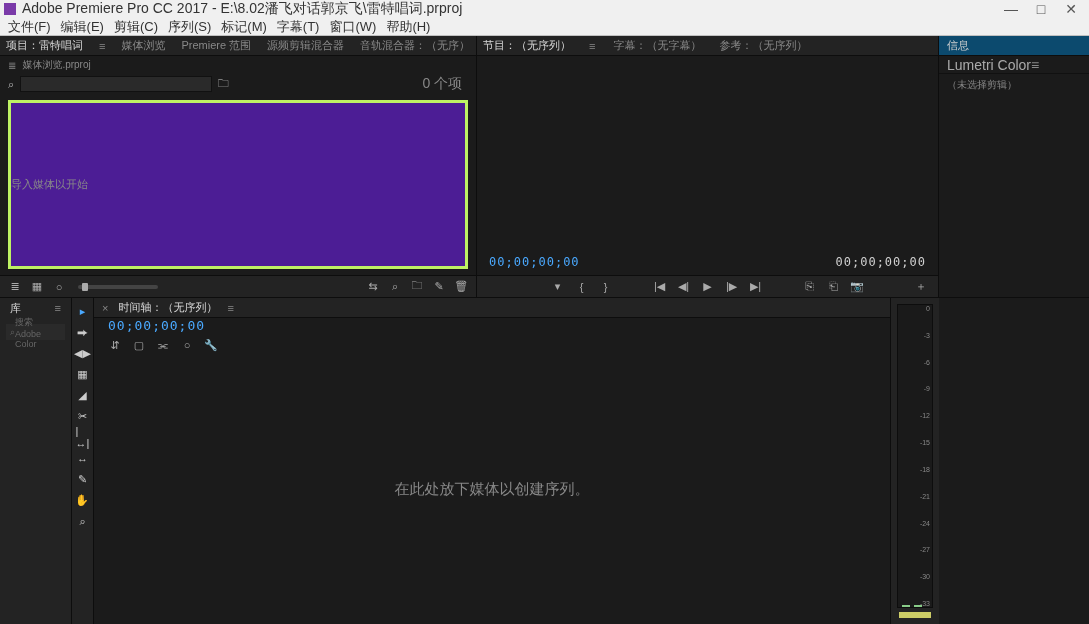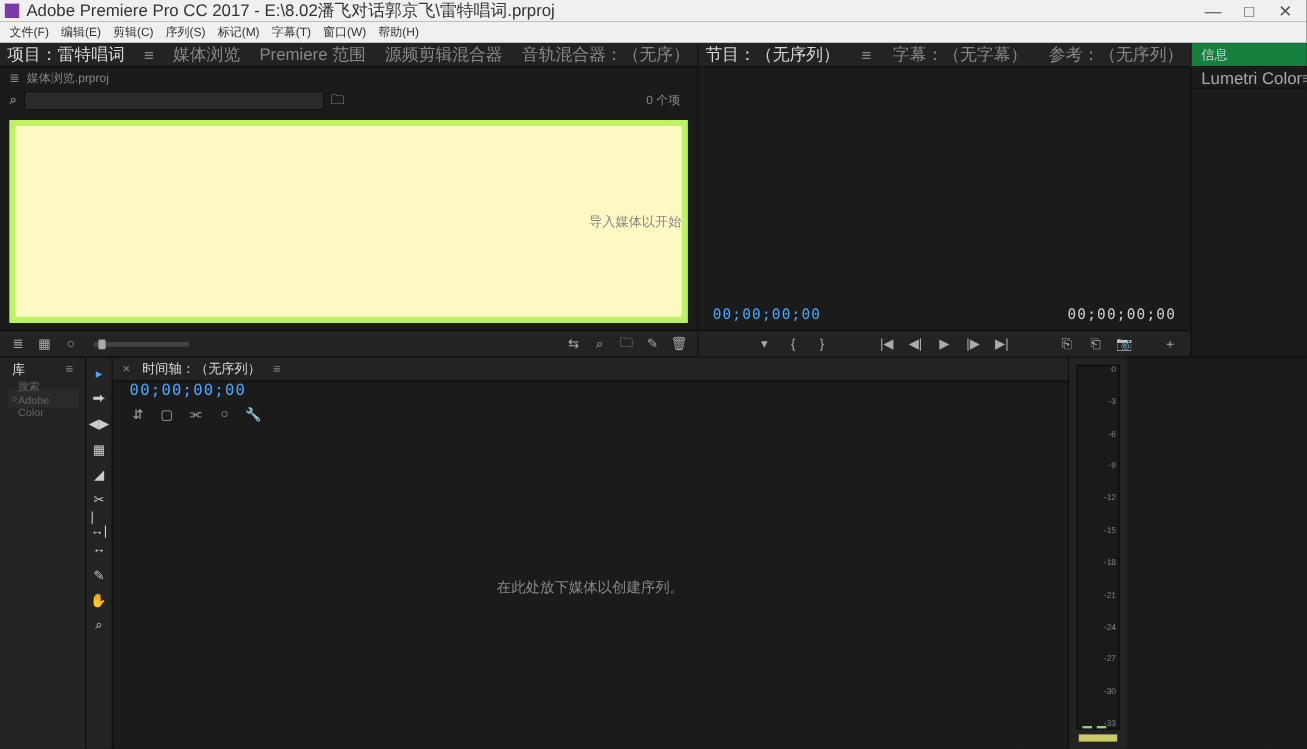--- a/index.html
+++ b/index.html
@@ -2,65 +2,65 @@
 <html><head>
 <meta charset="utf-8">
 <style>
 * { margin: 0; padding: 0; box-sizing: border-box; user-select: none; }
 body { font-family: "Microsoft YaHei", Arial, sans-serif; font-size: 11px; color: #b8b8b8; background: #1b1b1b; width: 1089px; height: 624px; overflow: hidden; }
 .titlebar { height: 18px; background: #f0f0f0; display: flex; align-items: center; padding: 0 4px; color: #333; font-size: 14px; }
 .titlebar .icon { width: 12px; height: 12px; background: #7a3aa8; margin-right: 6px; }
 .titlebar .title { flex: 1; }
 .winbtns { display: flex; gap: 18px; margin-right: 8px; }
 .winbtn { width: 12px; height: 12px; display: flex; align-items: center; justify-content: center; color: #555; cursor: pointer; }
-.menubar { height: 18px; background: #f0f0f0; display: flex; align-items: center; padding: 0 4px; font-size: 10px; color: #333; gap: 2px; border-bottom: 1px solid #c0c0c0; }
+.menubar { height: 18px; background: #f0f0f0; display: flex; align-items: center; padding: 0 4px; font-size: 13px; color: #333; gap: 2px; border-bottom: 1px solid #c0c0c0; }
 .menubar .mi { padding: 0 4px; cursor: pointer; }
 .workspace { background: #1b1b1b; height: calc(624px - 36px); display: flex; flex-direction: column; }
 .top { flex: 0 0 261px; display: flex; }
 .projectpane { flex: 0 0 362px; border-right: 1px solid #0d0d0d; display: flex; flex-direction: column; }
 .programpane { flex: 1; border-right: 1px solid #0d0d0d; display: flex; flex-direction: column; }
 .sidepanel { flex: 0 0 150px; display: flex; flex-direction: column; }
-.tabbar { height: 20px; display: flex; align-items: center; font-size: 14px; padding: 0 6px; gap: 16px; background: #232323; border-bottom: 1px solid #0d0d0d; }
+.tabbar { height: 20px; display: flex; align-items: center; font-size: 11px; padding: 0 6px; gap: 16px; background: #232323; border-bottom: 1px solid #0d0d0d; }
 .tab { color: #888; white-space: nowrap; cursor: pointer; }
 .tab.active { color: #d8d8d8; }
 .panelmenu { color: #888; font-weight: bold; cursor: pointer; }
 .crumb { height: 18px; display: flex; align-items: center; padding: 0 8px; font-size: 10px; color: #888; gap: 6px; }
 .searchrow { height: 20px; display: flex; align-items: center; padding: 0 8px; gap: 6px; }
 .searchinput { flex: 1; background: #2a2a2a; border: 1px solid #111; height: 16px; color: #ccc; font-size: 10px; padding: 0 4px; }
 .folder-ico { color: #ccc; }
-.itemcount { color: #888; font-size: 10px; margin-right: 6px; }
-.mediadrop { flex: 1; margin: 6px 8px; background: #fef9c3; border: 5px solid #bef264; display: flex; align-items: center; justify-content: flex-end; color: #888; font-size: 11px; }
+.itemcount { color: #888; font-size: 14px; margin-right: 6px; }
+.mediadrop { flex: 1; margin: 6px 8px; background: #4c1d95; border: 3px solid #bef264; display: flex; align-items: center; justify-content: flex-start; color: #888; font-size: 11px; }
 .projectfooter { height: 22px; display: flex; align-items: center; padding: 0 8px; gap: 8px; background: #232323; border-top: 1px solid #0d0d0d; }
 .fbtn { width: 14px; height: 14px; display: flex; align-items: center; justify-content: center; color: #aaa; cursor: pointer; }
 .slider { flex: 0 0 80px; height: 4px; background: #444; border-radius: 2px; margin-left: 4px; }
 .slider .knob { width: 6px; height: 8px; background: #aaa; border-radius: 1px; position: relative; left: 4px; top: -2px; }
 .spacer { flex: 1; }
-.programtabs { height: 20px; display: flex; align-items: center; padding: 0 6px; gap: 18px; font-size: 14px; background: #232323; border-bottom: 1px solid #0d0d0d; }
+.programtabs { height: 20px; display: flex; align-items: center; padding: 0 6px; gap: 18px; font-size: 11px; background: #232323; border-bottom: 1px solid #0d0d0d; }
 .monitor { flex: 1; background: #1b1b1b; position: relative; }
 .tc-left { position: absolute; left: 12px; bottom: 6px; color: #4aa9ff; font-size: 12px; font-family: monospace; letter-spacing: 1px; }
 .tc-right { position: absolute; right: 12px; bottom: 6px; color: #d0d0d0; font-size: 12px; font-family: monospace; letter-spacing: 1px; }
 .transport { height: 22px; display: flex; align-items: center; justify-content: center; gap: 10px; background: #232323; border-top: 1px solid #0d0d0d; position: relative; }
 .tbtn { width: 14px; height: 14px; display: flex; align-items: center; justify-content: center; color: #aaa; }
 .transport .plus { position: absolute; right: 10px; }
-.sidetitle { height: 20px; display: flex; align-items: center; padding: 0 8px; font-size: 11px; color: #d0d0d0; background: #15803d; border-bottom: 1px solid #0d0d0d; }
+.sidetitle { height: 20px; display: flex; align-items: center; padding: 0 8px; font-size: 11px; color: #d0d0d0; background: #0c4a6e; border-bottom: 1px solid #0d0d0d; }
 .siderow { height: 18px; display: flex; align-items: center; justify-content: flex-start; padding: 0 8px; font-size: 14px; color: #aaa; border-bottom: 1px solid #111; }
 .sidemsg { padding: 4px 8px; font-size: 10px; color: #888; }
 .bottom { flex: 1; display: flex; border-top: 1px solid #0d0d0d; }
 .libpane { flex: 0 0 72px; border-right: 1px solid #0d0d0d; background: #232323; display:flex; flex-direction:column; }
 .libhdr { height: 20px; display:flex; align-items:center; padding:0 10px; gap:8px; font-size:11px; color:#d0d0d0; }
 .libhdr .panelmenu { margin-left:auto; }
 .libsearch { margin:6px; background:#2a2a2a; height:16px; display:flex; align-items:center; padding:0 4px; color:#666; font-size:9px; }
 .toolcol { flex: 0 0 22px; background: #232323; border-right: 1px solid #0d0d0d; display: flex; flex-direction: column; align-items: center; padding-top: 6px; gap: 7px; }
 .tool { width: 14px; height: 14px; display: flex; align-items: center; justify-content: center; color: #ccc; cursor: pointer; }
 .tool.sel { color: #4aa9ff; }
 .timeline { flex: 1; display: flex; flex-direction: column; border-right: 1px solid #0d0d0d; }
 .tl-head { height: 20px; display:flex; align-items:center; gap:10px; padding:0 8px; font-size:11px; color:#888; background:#232323; border-bottom:1px solid #0d0d0d; }
 .tl-tc { height: 18px; padding: 0 14px; color:#4aa9ff; font-family:monospace; font-size:13px; letter-spacing:1px; }
 .tl-btns { height: 18px; display:flex; align-items:center; padding:0 14px; gap:10px; color:#888; }
-.tl-drop { flex:1; display:flex; align-items:center; justify-content:center; color:#888; font-size:12px; }
+.tl-drop { flex:1; display:flex; align-items:center; justify-content:center; color:#888; font-size:15px; }
 .meters { flex:0 0 48px; background:#232323; display:flex; flex-direction:column; align-items:center; padding:6px 0; }
 .meterbox { width:36px; flex:1; background:#1a1a1a; border:1px solid #0d0d0d; position:relative; }
 .scale { position:absolute; right:2px; top:0; bottom:0; display:flex; flex-direction:column; justify-content:space-between; font-size:7px; color:#888; text-align:right; }
 .meterbar { position:absolute; bottom:0; left:4px; width:8px; height:2px; background:#8c8; }
 .meterbar.b2 { left:16px; }
 .meterfoot { height:6px; width:32px; background:#cccc66; margin-top:4px; }
 </style>
 </head>
 <body>
 
@@ -154,20 +154,21 @@
         <div class="tbtn plus">＋</div>
       </div>
     </div>
 
     <div class="sidepanel">
       <div class="sidetitle">信息</div>
       <div class="siderow">
         <span>Lumetri Color</span>
         <span class="panelmenu">≡</span>
       </div>
+      <div class="sidemsg">（未选择剪辑）</div>
     </div>
   </div>
 
   <div class="bottom">
     <div class="libpane">
       <div class="libhdr">
         <span class="tab active">库</span>
         <span class="panelmenu">≡</span>
       </div>
       <div class="libsearch">

